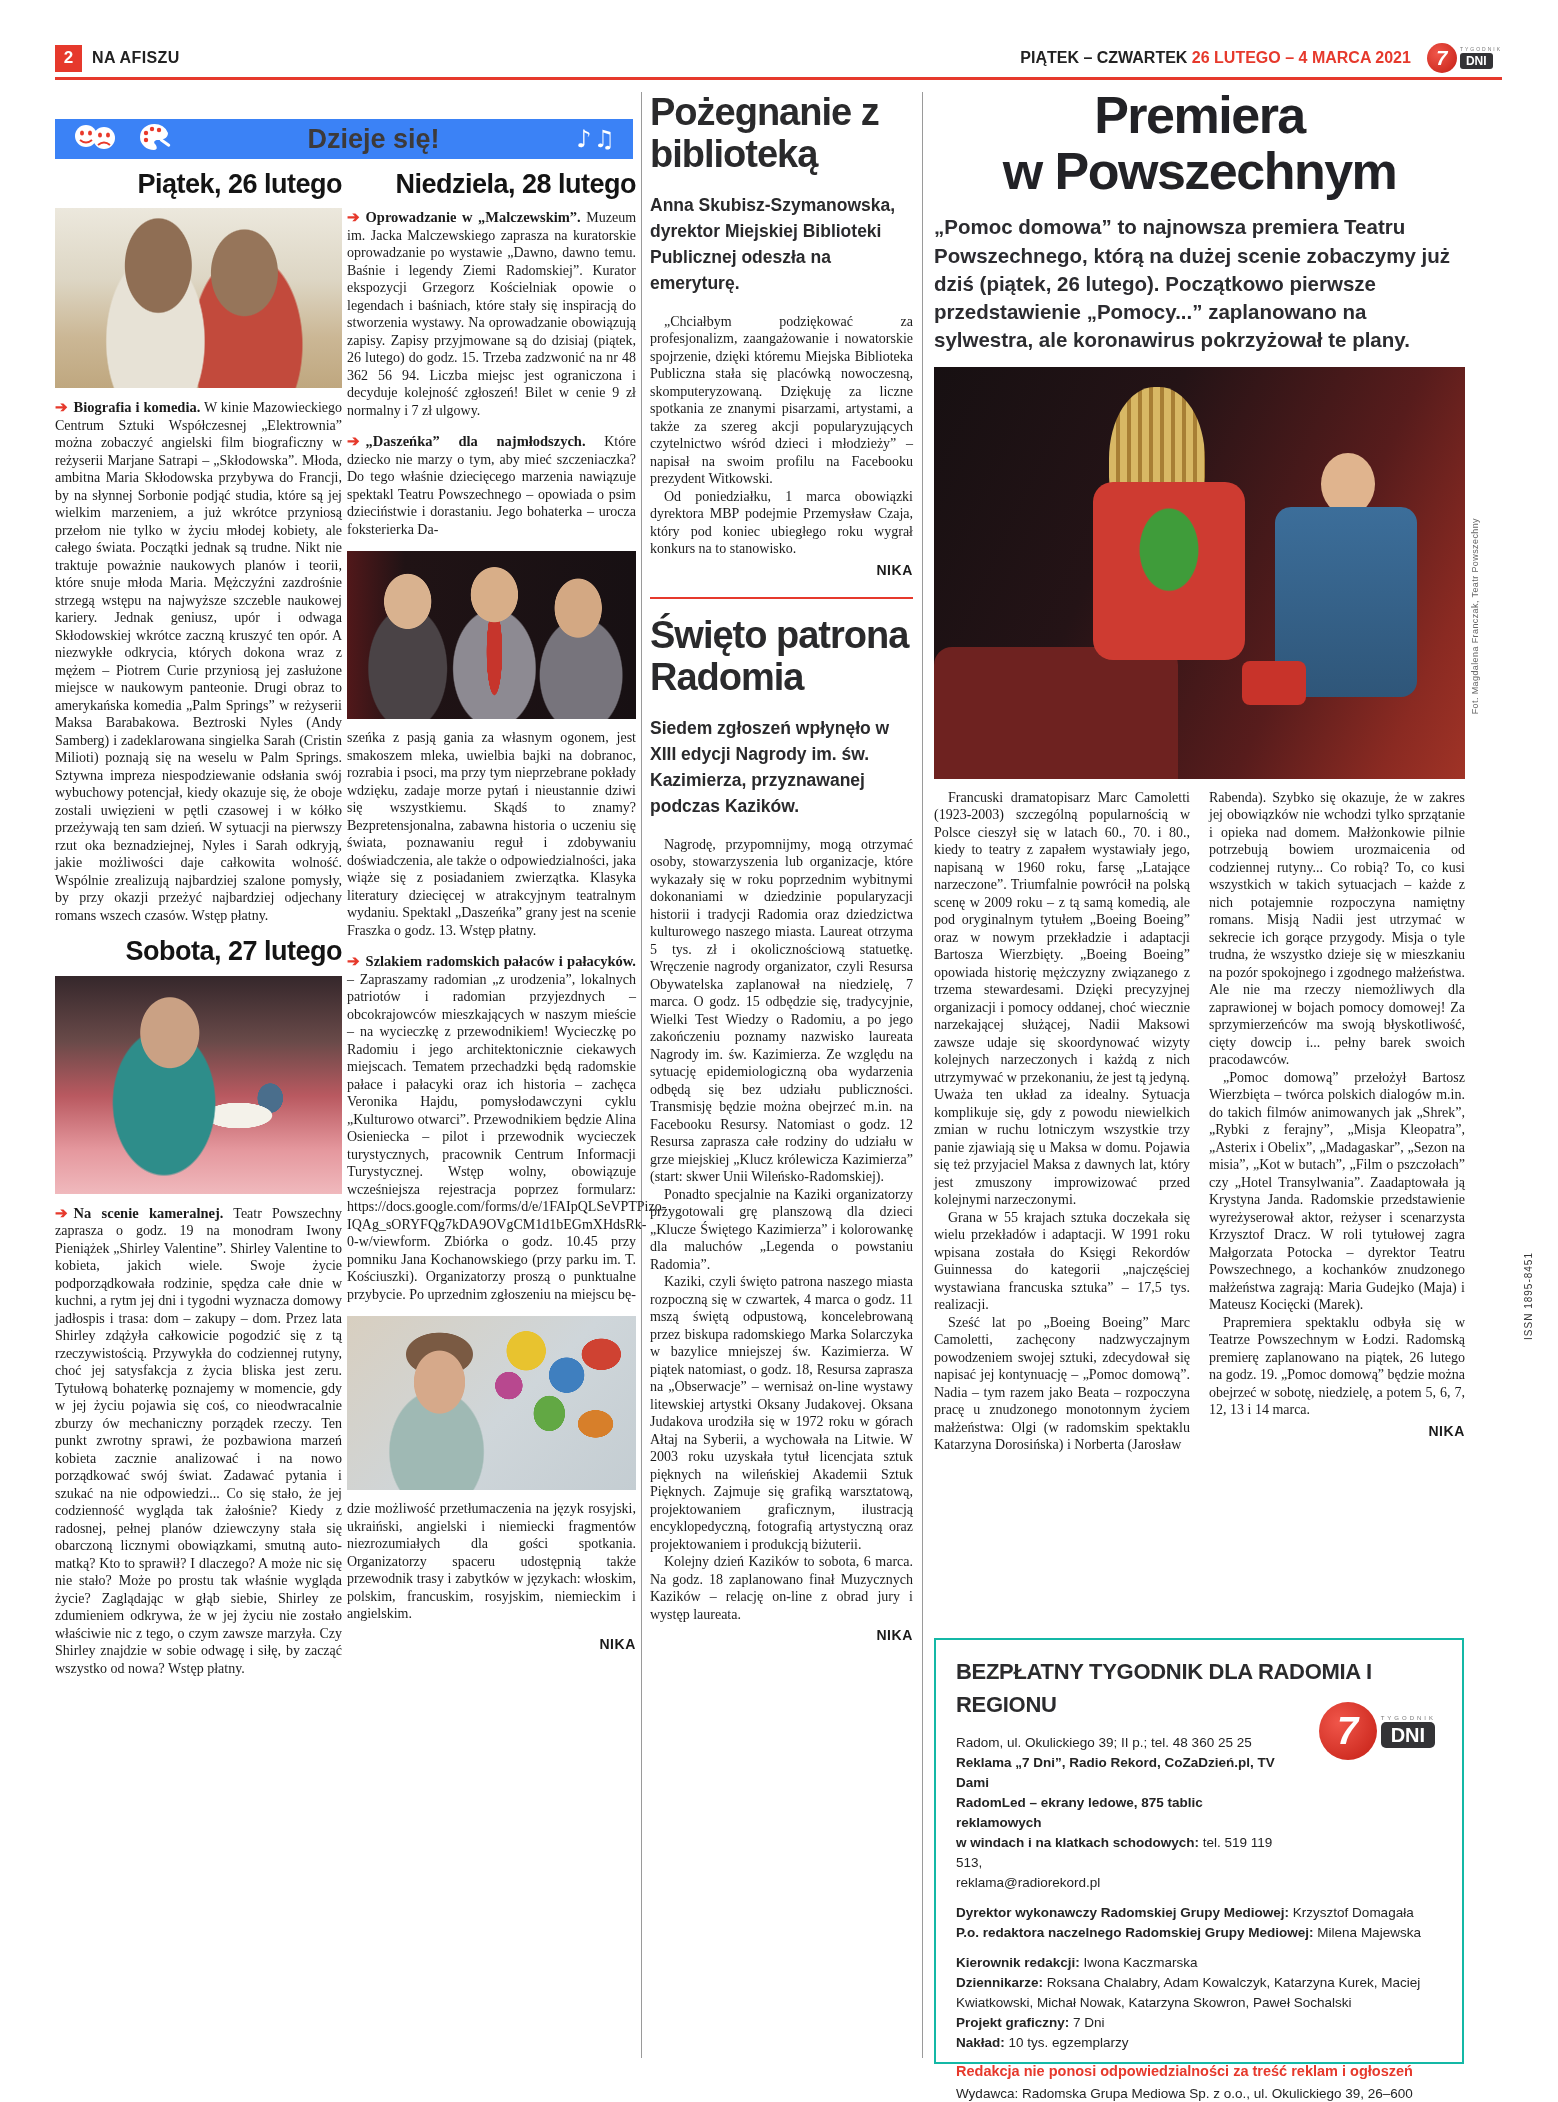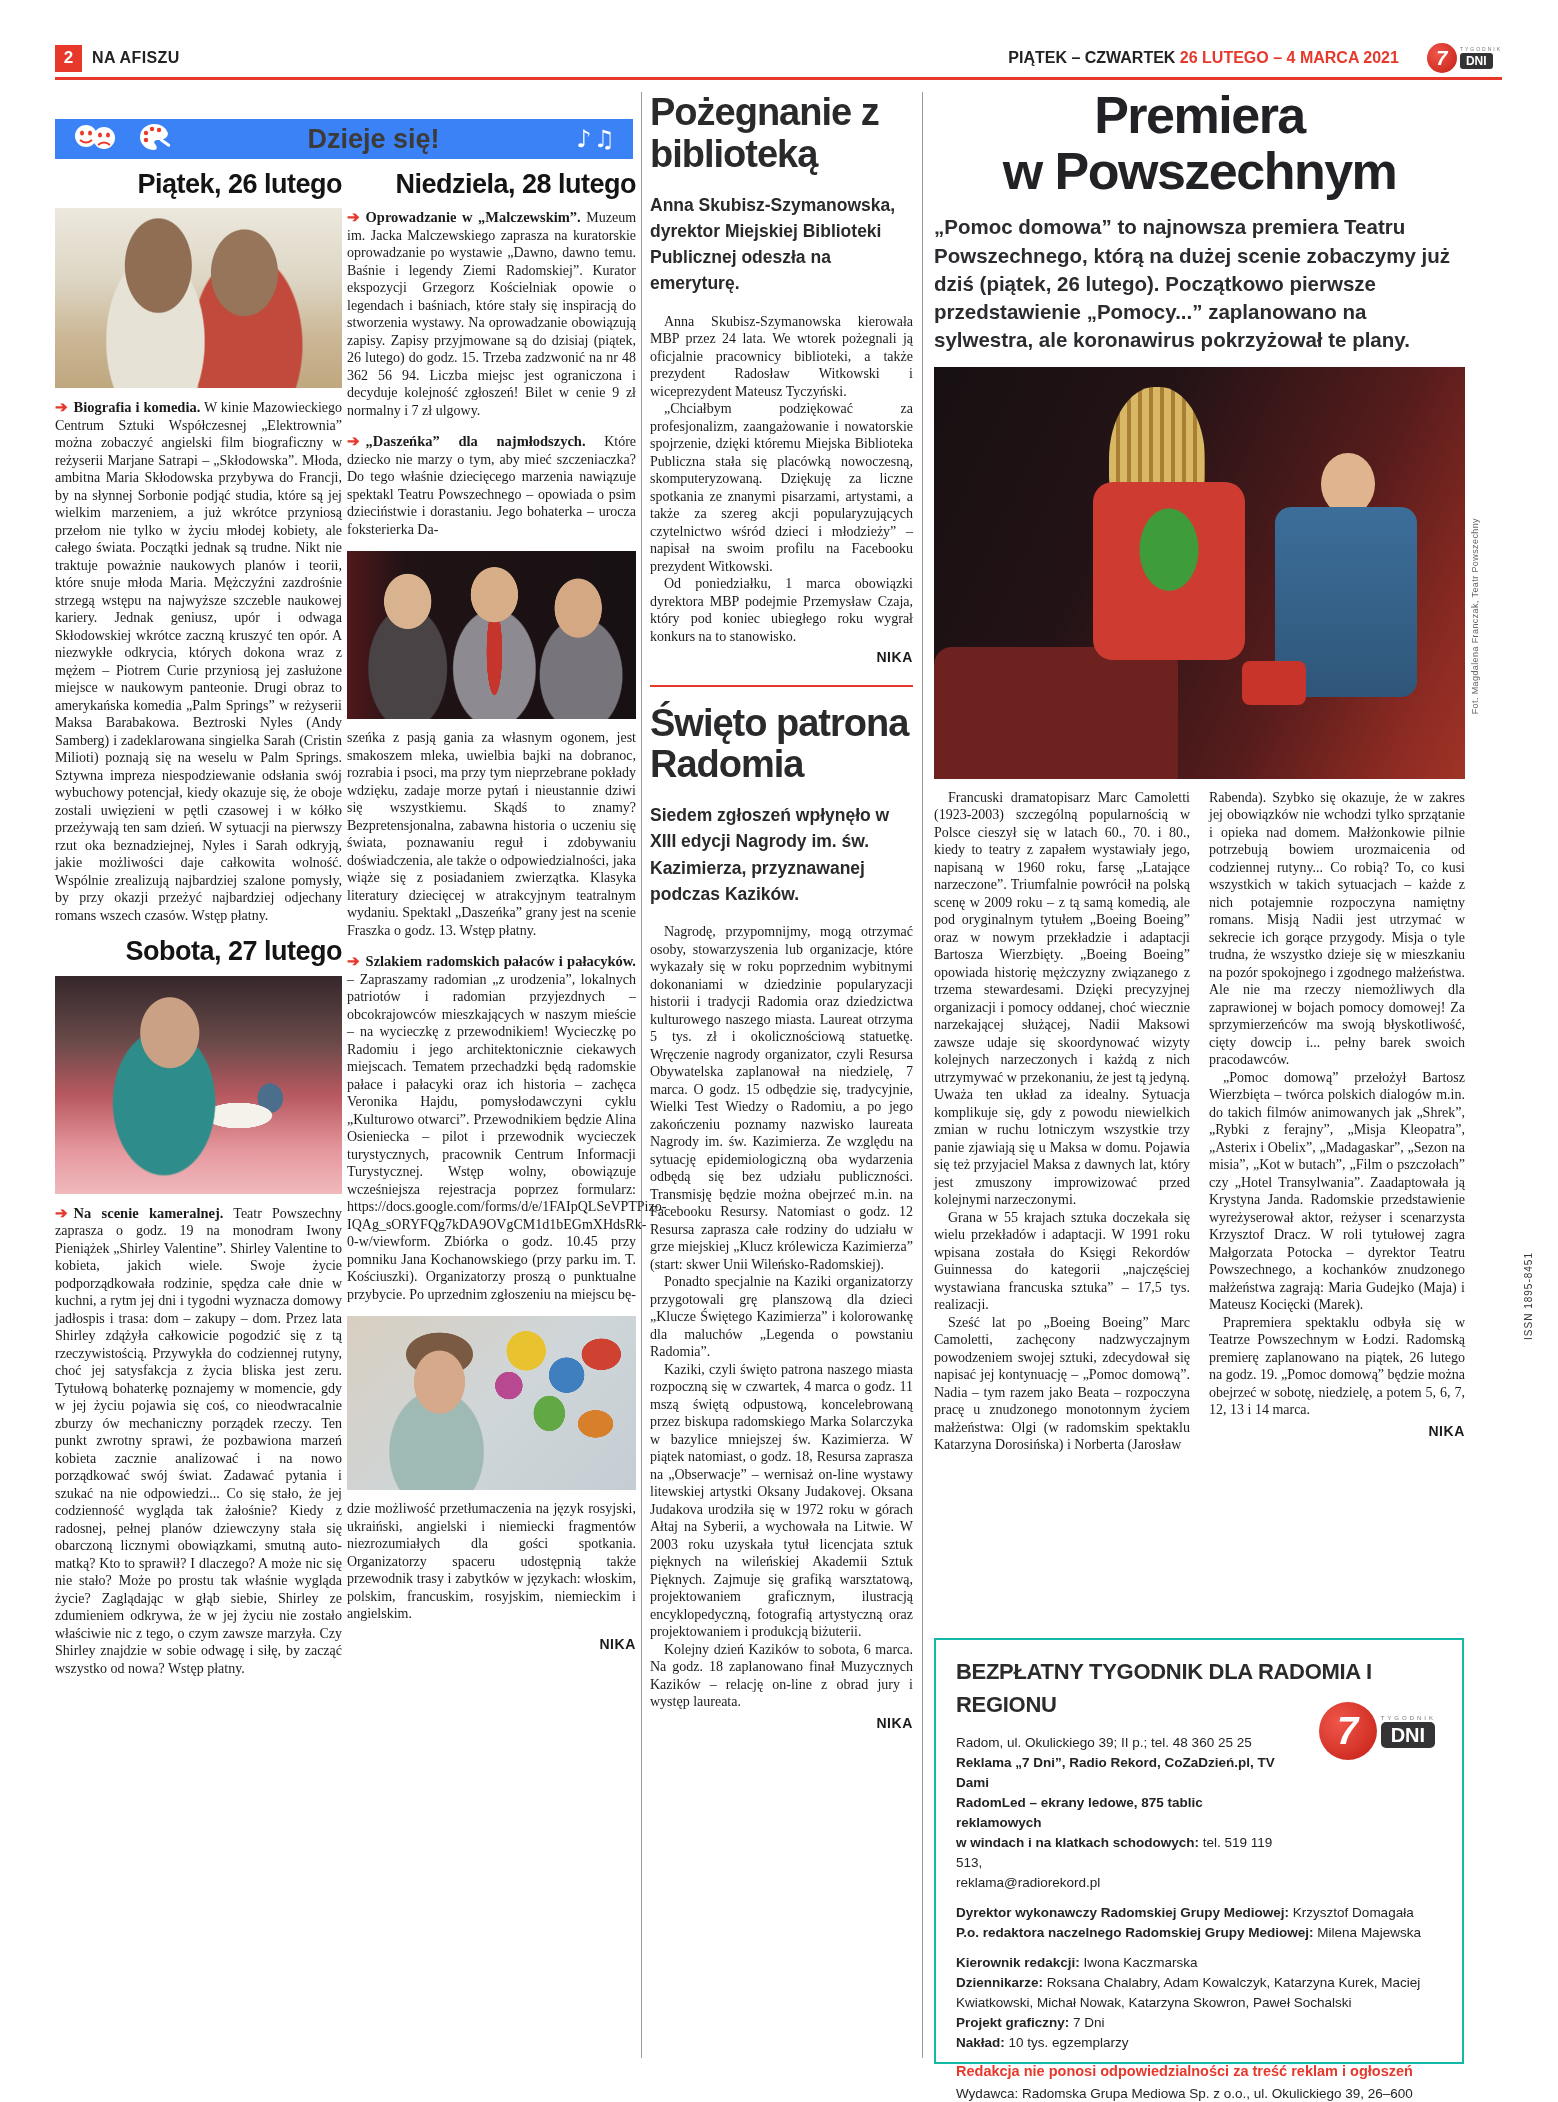--- a/index.html
+++ b/index.html
@@ -5,21 +5,21 @@
   html,body{margin:0;padding:0;background:#fff;}
   .page{position:relative;width:1558px;height:2102px;background:#fff;overflow:hidden;
         font-family:"Liberation Serif",serif;color:#1b1b1b;}
   
   .hdr{position:absolute;top:42px;left:55px;right:56px;height:32px;display:flex;
        justify-content:space-between;align-items:center;font-family:"Liberation Sans",sans-serif;}
   .hdr-left{display:flex;align-items:center;gap:10px;}
   .pageno{width:27px;height:27px;background:#e6392c;color:#fff;font-weight:bold;font-size:17px;
           display:flex;align-items:center;justify-content:center;}
   .section-label{font-weight:bold;font-size:16px;letter-spacing:.4px;color:#222;}
-  .hdr-right{display:flex;align-items:center;gap:28px;}
+  .hdr-right{display:flex;align-items:center;gap:16px;}
   .date{font-weight:bold;font-size:16px;color:#222;}
   .date .red{color:#e6392c;}
   .logo{display:flex;align-items:center;gap:3px;}
   .logo-circle{width:30px;height:30px;border-radius:50%;background:radial-gradient(circle at 35% 35%,#f0564a,#c41e14);
                color:#fff;font-weight:bold;font-style:italic;font-size:20px;display:flex;align-items:center;justify-content:center;}
   .logo-col{display:flex;flex-direction:column;align-items:flex-start;line-height:1;}
   .logo-tyg{font-size:5px;letter-spacing:2px;color:#777;margin-bottom:1px;}
   .logo-dni{background:#333336;color:#fff;font-weight:bold;font-size:12px;padding:2px 6px;border-radius:3px;}
   .rule-top{position:absolute;top:77px;left:55px;right:56px;height:3px;background:#e6392c;}
   
@@ -197,21 +197,20 @@
     <p class="entry"><span class="arrow">➔</span><b>Szlakiem radomskich pałaców i pałacyków.</b> <span>– Zapraszamy radomian „z urodzenia”, lokalnych patriotów i radomian przyjezdnych – obcokrajowców mieszkających w naszym mieście – na wycieczkę z przewodnikiem! Wycieczkę po Radomiu i jego architektonicznie ciekawych miejscach. Tematem przechadzki będą radomskie pałace i pałacyki oraz ich historia – zachęca Veronika Hajdu, pomysłodawczyni cyklu „Kulturowo otwarci”. Przewodnikiem będzie Alina Osieniecka – pilot i przewodnik wycieczek turystycznych, pracownik Centrum Informacji Turystycznej. Wstęp wolny, obowiązuje wcześniejsza rejestracja poprzez formularz: https://docs.google.com/forms/d/e/1FAIpQLSeVPTPizo-IQAg_sORYFQg7kDA9OVgCM1d1bEGmXHdsRk-0-w/viewform. Zbiórka o godz. 10.45 przy pomniku Jana Kochanowskiego (przy parku im. T. Kościuszki). Organizatorzy proszą o punktualne przybycie. Po uprzednim zgłoszeniu na miejscu bę-</span></p>
     <div class="photo p4"></div>
     <p class="entry">dzie możliwość przetłumaczenia na język rosyjski, ukraiński, angielski i niemiecki fragmentów niezrozumiałych dla gości spotkania. Organizatorzy spaceru udostępnią także przewodnik trasy i zabytków w językach: włoskim, polskim, francuskim, rosyjskim, niemieckim i angielskim.</p>
     <div class="credit">NIKA</div>
   </div>
 
   <div class="textcol col3">
     <h1 class="h-art">Pożegnanie z biblioteką</h1>
     <div class="lead">Anna Skubisz-Szymanowska, dyrektor Miejskiej Biblioteki Publicznej odeszła na emeryturę.</div>
     <div class="body">
-      <p>Anna Skubisz-Szymanowska kierowała MBP przez 24 lata. We wtorek pożegnali ją oficjalnie pracownicy biblioteki, a także prezydent Radosław Witkowski i wiceprezydent Mateusz Tyczyński.</p>
       <p>„Chciałbym podziękować za profesjonalizm, zaangażowanie i nowatorskie spojrzenie, dzięki któremu Miejska Biblioteka Publiczna stała się placówką nowoczesną, skomputeryzowaną. Dziękuję za liczne spotkania ze znanymi pisarzami, artystami, a także za szereg akcji popularyzujących czytelnictwo wśród dzieci i młodzieży” – napisał na swoim profilu na Facebooku prezydent Witkowski.</p>
       <p>Od poniedziałku, 1 marca obowiązki dyrektora MBP podejmie Przemysław Czaja, który pod koniec ubiegłego roku wygrał konkurs na to stanowisko.</p>
     </div>
     <div class="credit">NIKA</div>
     <hr class="red-divider">
     <h1 class="h-art">Święto patrona Radomia</h1>
     <div class="lead">Siedem zgłoszeń wpłynęło w XIII edycji Nagrody im. św. Kazimierza, przyznawanej podczas Kazików.</div>
     <div class="body">
       <p>Nagrodę, przypomnijmy, mogą otrzymać osoby, stowarzyszenia lub organizacje, które wykazały się w roku poprzednim wybitnymi dokonaniami w dziedzinie popularyzacji historii i tradycji Radomia oraz dziedzictwa kulturowego naszego miasta. Laureat otrzyma 5 tys. zł i okolicznościową statuetkę. Wręczenie nagrody organizator, czyli Resursa Obywatelska zaplanował na niedzielę, 7 marca. O godz. 15 odbędzie się, tradycyjnie, Wielki Test Wiedzy o Radomiu, a po jego zakończeniu poznamy nazwisko laureata Nagrody im. św. Kazimierza. Ze względu na sytuację epidemiologiczną oba wydarzenia odbędą się bez udziału publiczności. Transmisję będzie można obejrzeć m.in. na Facebooku Resursy. Natomiast o godz. 12 Resursa zaprasza całe rodziny do udziału w grze miejskiej „Klucz królewicza Kazimierza” (start: skwer Unii Wileńsko-Radomskiej).</p>
       <p>Ponadto specjalnie na Kaziki organizatorzy przygotowali grę planszową dla dzieci „Klucze Świętego Kazimierza” i kolorowankę dla maluchów „Legenda o powstaniu Radomia”.</p>

